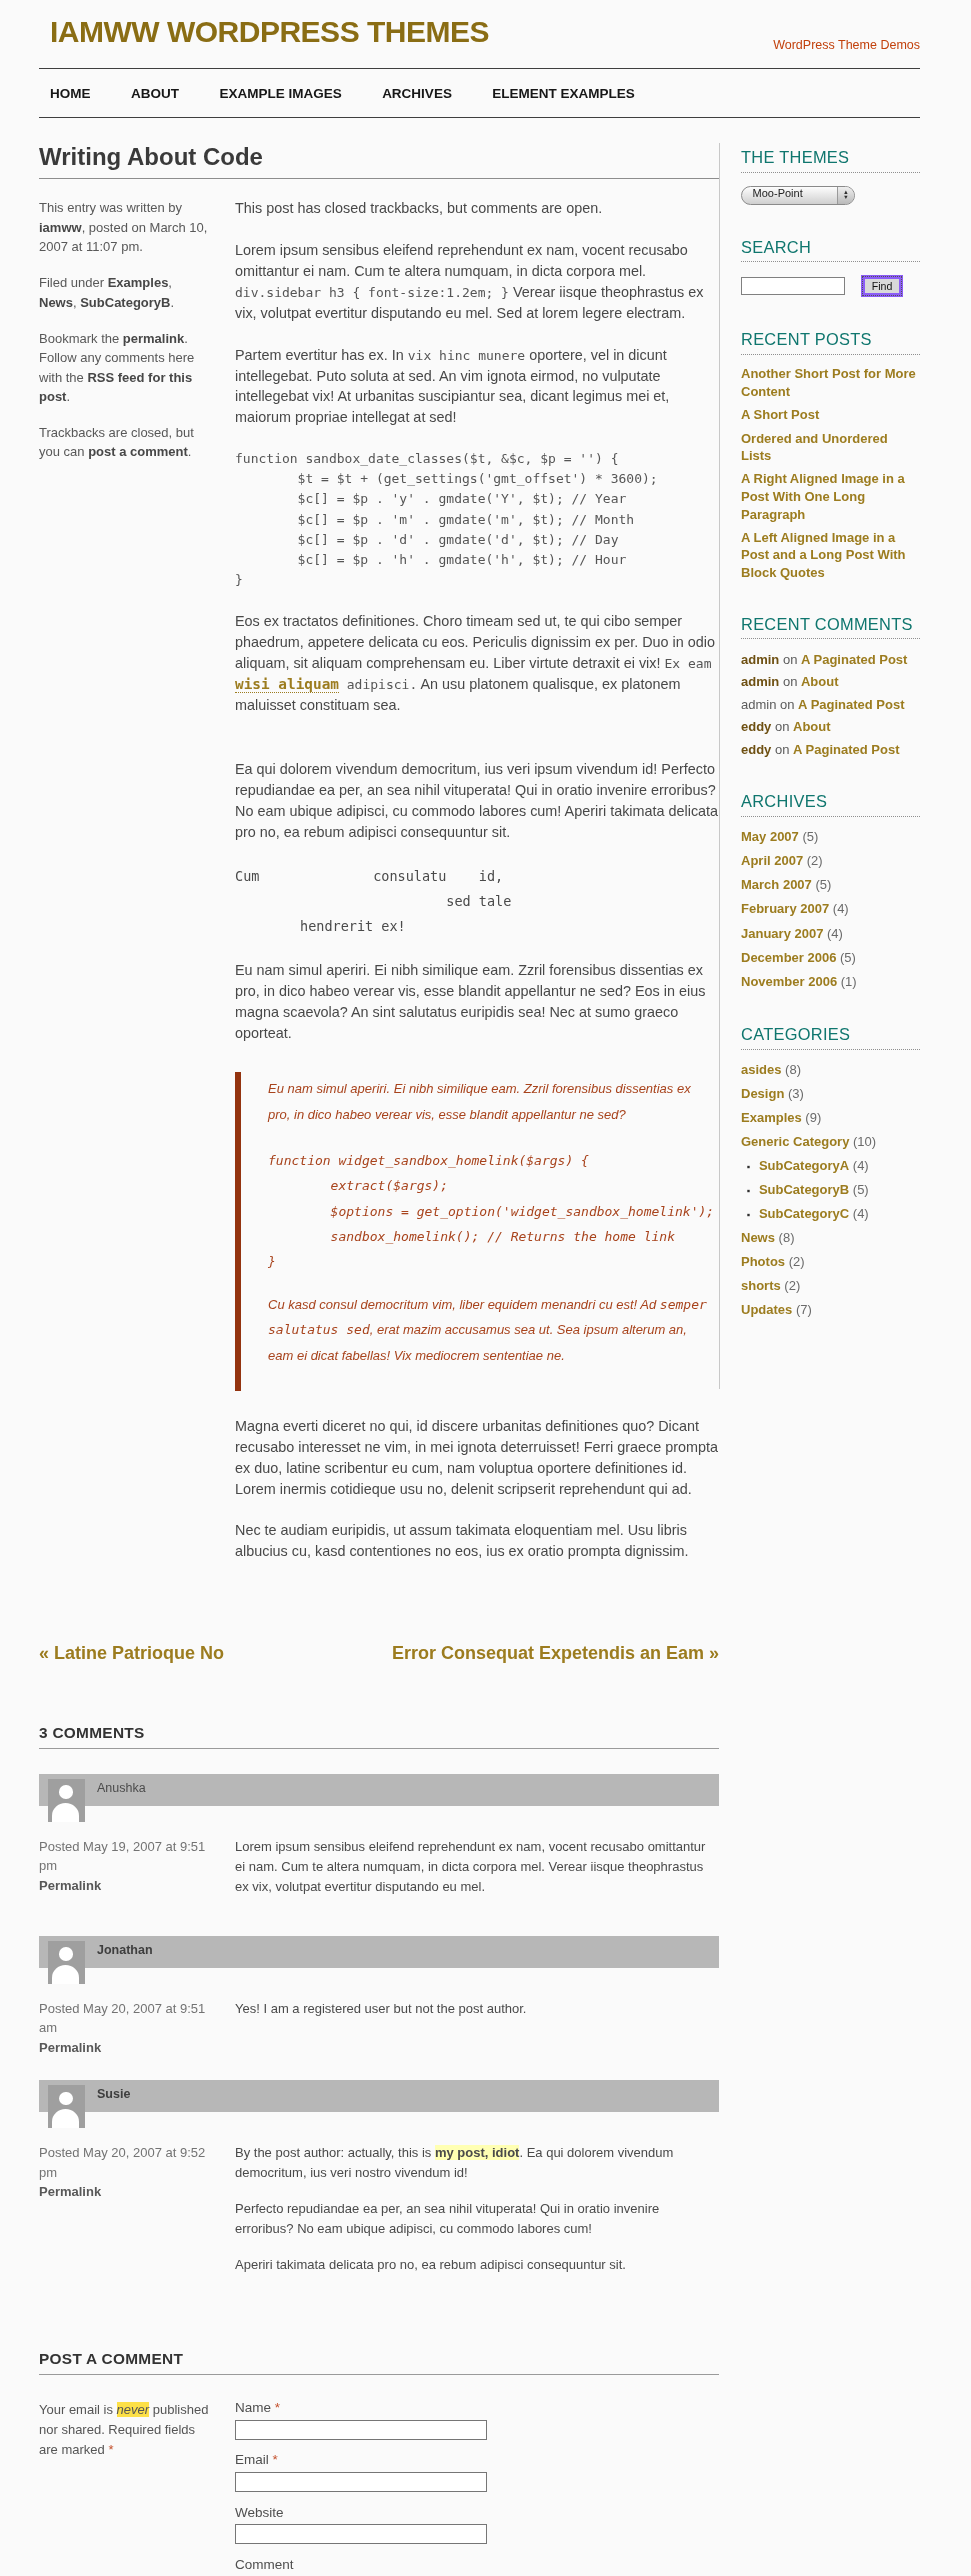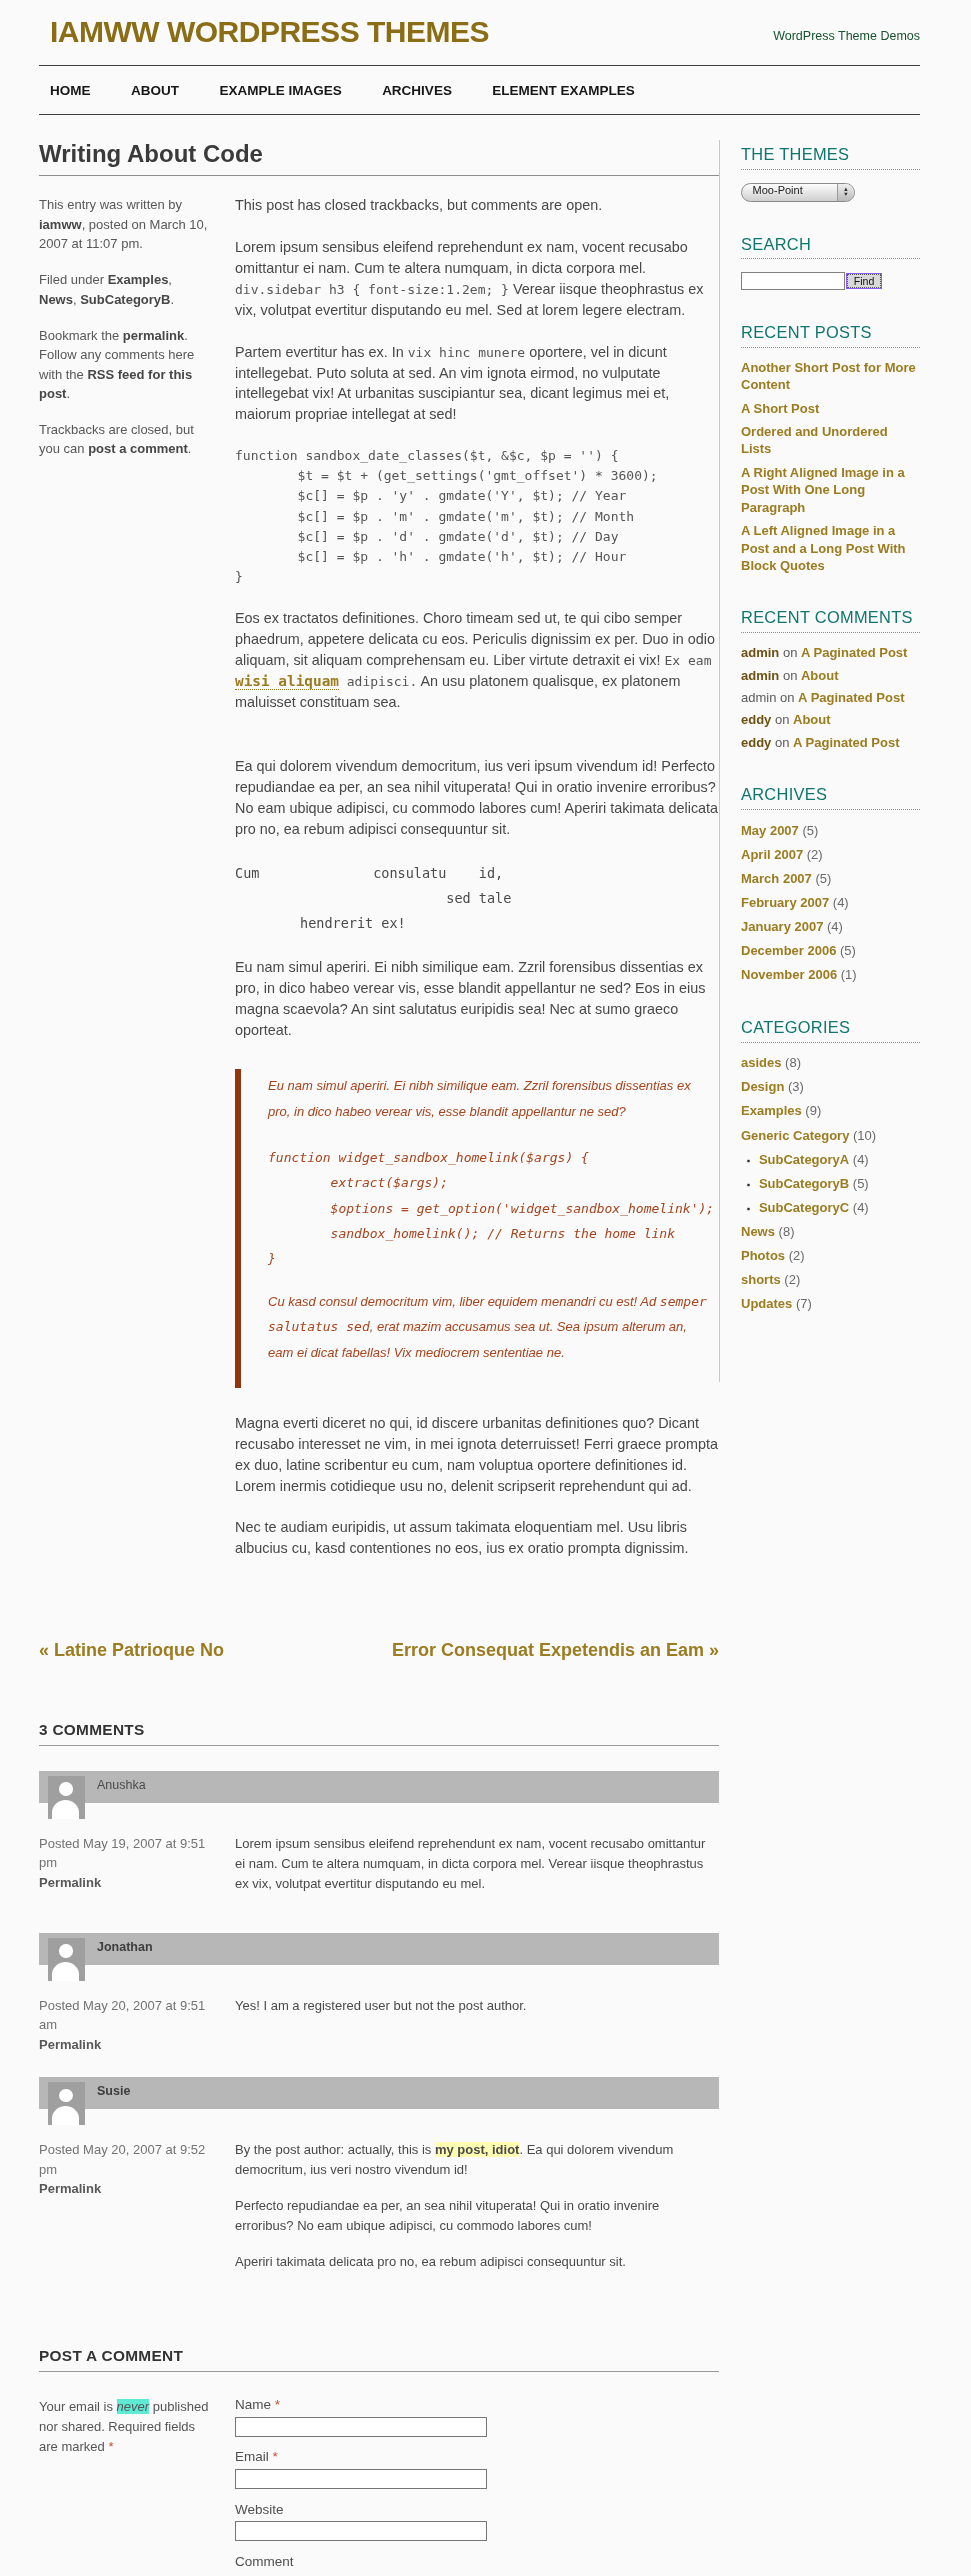--- a/index.html
+++ b/index.html
@@ -4,21 +4,21 @@
 <style>
   * { box-sizing: border-box; }
   html, body { margin:0; padding:0; background:#fafafa; }
   body { font-family:"Liberation Sans", sans-serif; color:#484848; }
   a { text-decoration:none; cursor:pointer; }
   .page { width:972px; margin:0 auto; min-height:2576px; display:flex; flex-direction:column; }
 
   
   .site-header { padding:15.4px 52px 15.4px 50px; overflow:hidden; }
   .site-title { float:left; margin:0; font-size:30px; font-weight:bold; color:#8a6d14; letter-spacing:-0.5px; }
-  .tagline { float:right; margin-top:14px; font-size:12.5px; color:#14532d; }
+  .tagline { float:right; margin-top:23px; font-size:12.5px; color:#c2410c; }
   .rule-dark { border-top:1px solid #3e3e3e; margin:0 52px 0 39px; }
   .nav { padding:15.4px 52px 14.4px 50px; }
   .nav a { font-weight:bold; font-size:13.5px; color:#171717; margin-right:36px; }
 
   
   .layout { display:flex; align-items:flex-start; padding:25px 52px 0 39px; }
   .main { flex:0 0 680px; width:680px; }
   .sidebar { flex:1; min-width:0; border-left:1px solid #c8c8c8; padding:5.8px 0 35px 21px; }
 
   
@@ -60,34 +60,34 @@
   .comment-name.link { font-weight:bold; color:#3e3e3e; }
   .c-meta { font-size:13px; line-height:1.5; color:#737373; }
   .c-meta .permalink { font-weight:bold; color:#585858; display:inline-block; }
   .c-body { flex:1; min-width:0; font-size:13px; line-height:1.55; color:#4a4a4a; }
   .c-body p { margin:0 0 15.4px; }
   .hl { background:#ffffb3; }
   .c-body .hl { font-weight:bold; }
 
   
   .f-note { font-size:13px; line-height:1.55; color:#555; }
-  .f-note .never { font-style:italic; background:#5eead4; }
+  .f-note .never { font-style:italic; background:#fde047; }
   .star { color:#c3502c; }
   .f-fields { flex:1; min-width:0; font-size:13.5px; color:#4f4f4f; }
   .f-fields label { display:block; margin:0 0 4.8px; }
   input.text { display:block; width:252px; height:20px; border:1px solid #767676; background:#fff; margin:0 0 12.5px; }
 
   
   .sb-section { margin-bottom:33px; }
   .sb-h { font-size:16.4px; font-weight:normal; color:#0f766e; margin:0; padding:0 0 4.8px; border-bottom:1px dotted #8f8f8f; letter-spacing:0.3px; }
   .theme-select { position:relative; margin-top:12.5px; width:114px; height:19px; border:1px solid #8a8a8a; border-radius:9.6px; background:linear-gradient(#fdfdfd,#cfcfcf); display:flex; align-items:flex-start; padding-left:10.6px; font-size:11px; color:#222; cursor:pointer; }
   .select-arrows { position:absolute; right:0; top:0; bottom:0; width:17.3px; border-left:1px solid #9a9a9a; border-radius:0 8.7px 8.7px 0; background:linear-gradient(#efefef,#b9b9b9); display:flex; flex-direction:column; align-items:center; justify-content:center; font-size:5.8px; line-height:4.8px; color:#2f2f2f; }
   .search-row { margin-top:12.5px; display:flex; align-items:center; }
   .search-input { width:104px; height:18.3px; border:1px solid #808080; background:#fff; }
-  .btn-small { font-family:"Liberation Sans", sans-serif; margin-left:1px; font-size:10.6px; padding:1px 6.7px; background:#d9d9d9; border:1px solid #8b5cf6; outline:1px dotted #555; outline-offset:-2.9px; color:#111; }
+  .btn-small { font-family:"Liberation Sans", sans-serif; margin-left:16px; font-size:10.6px; padding:1px 6.7px; background:#d9d9d9; border:4px solid #8b5cf6; outline:1px dotted #555; outline-offset:-2.9px; color:#111; }
   ul.sb-list { list-style:none; margin:10.6px 0 0; padding:0; font-size:13px; }
   .sb-list li { margin-bottom:5.8px; line-height:1.35; }
   a.gold { color:#9c7c1f; font-weight:bold; }
   .rc li { line-height:1.5; margin-bottom:2.9px; }
   .rc .author { font-weight:bold; color:#6e5012; }
   .rc .author.plain { font-weight:normal; color:#5b5b5b; }
   .rc .on { color:#5b5b5b; }
   .count { color:#6a6a6a; }
   .ar li, .cats li { line-height:1.55; margin-bottom:3.9px; }
   .cats li.sub { padding-left:5.8px; }

